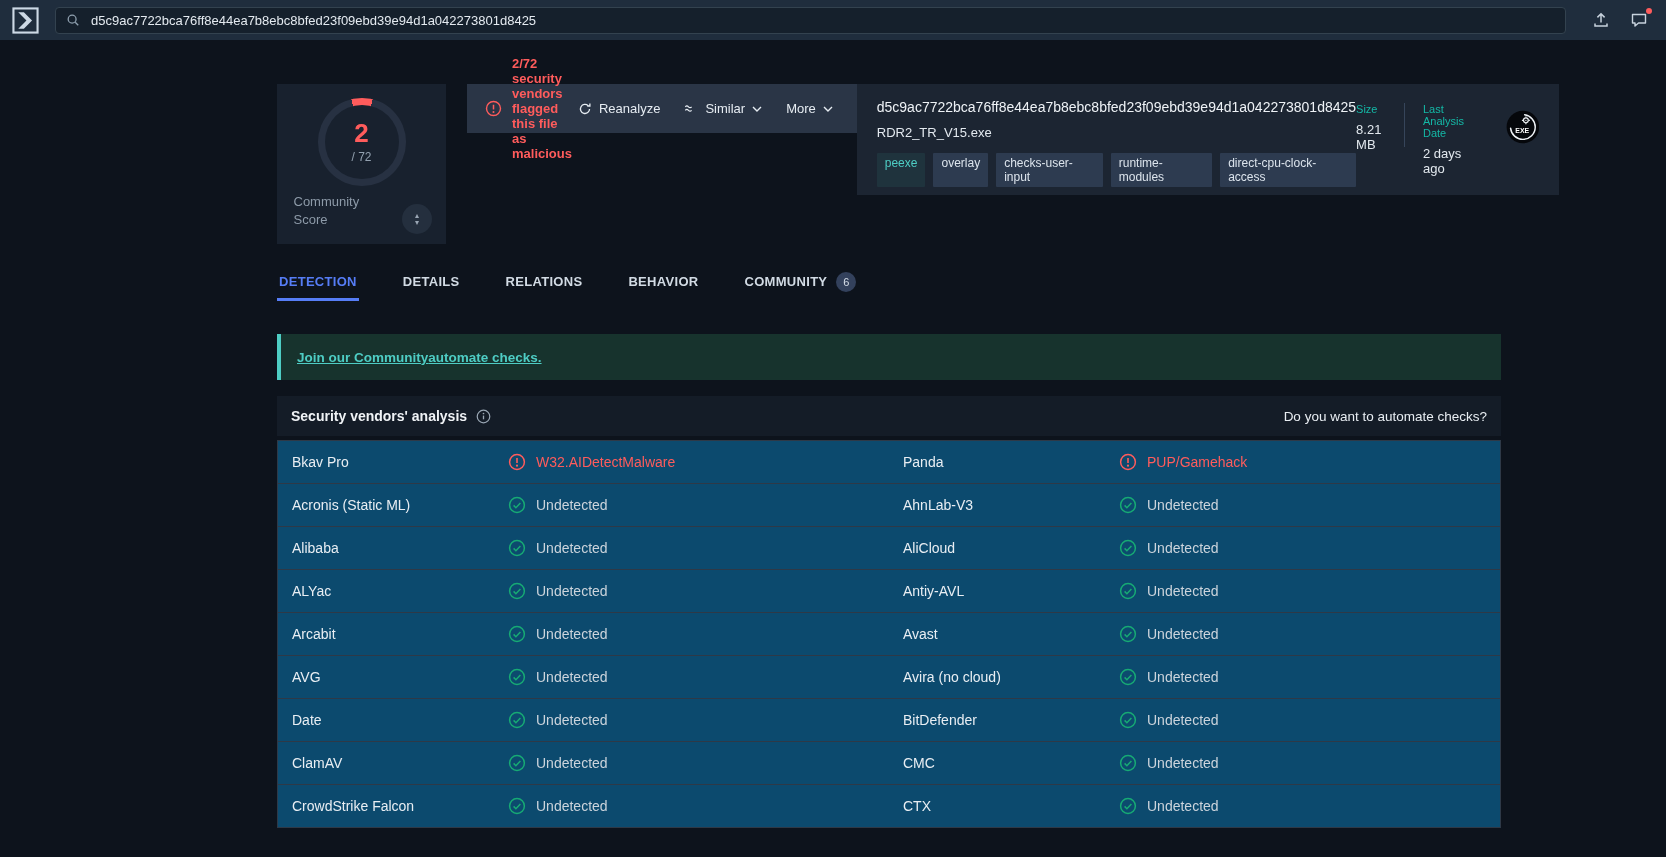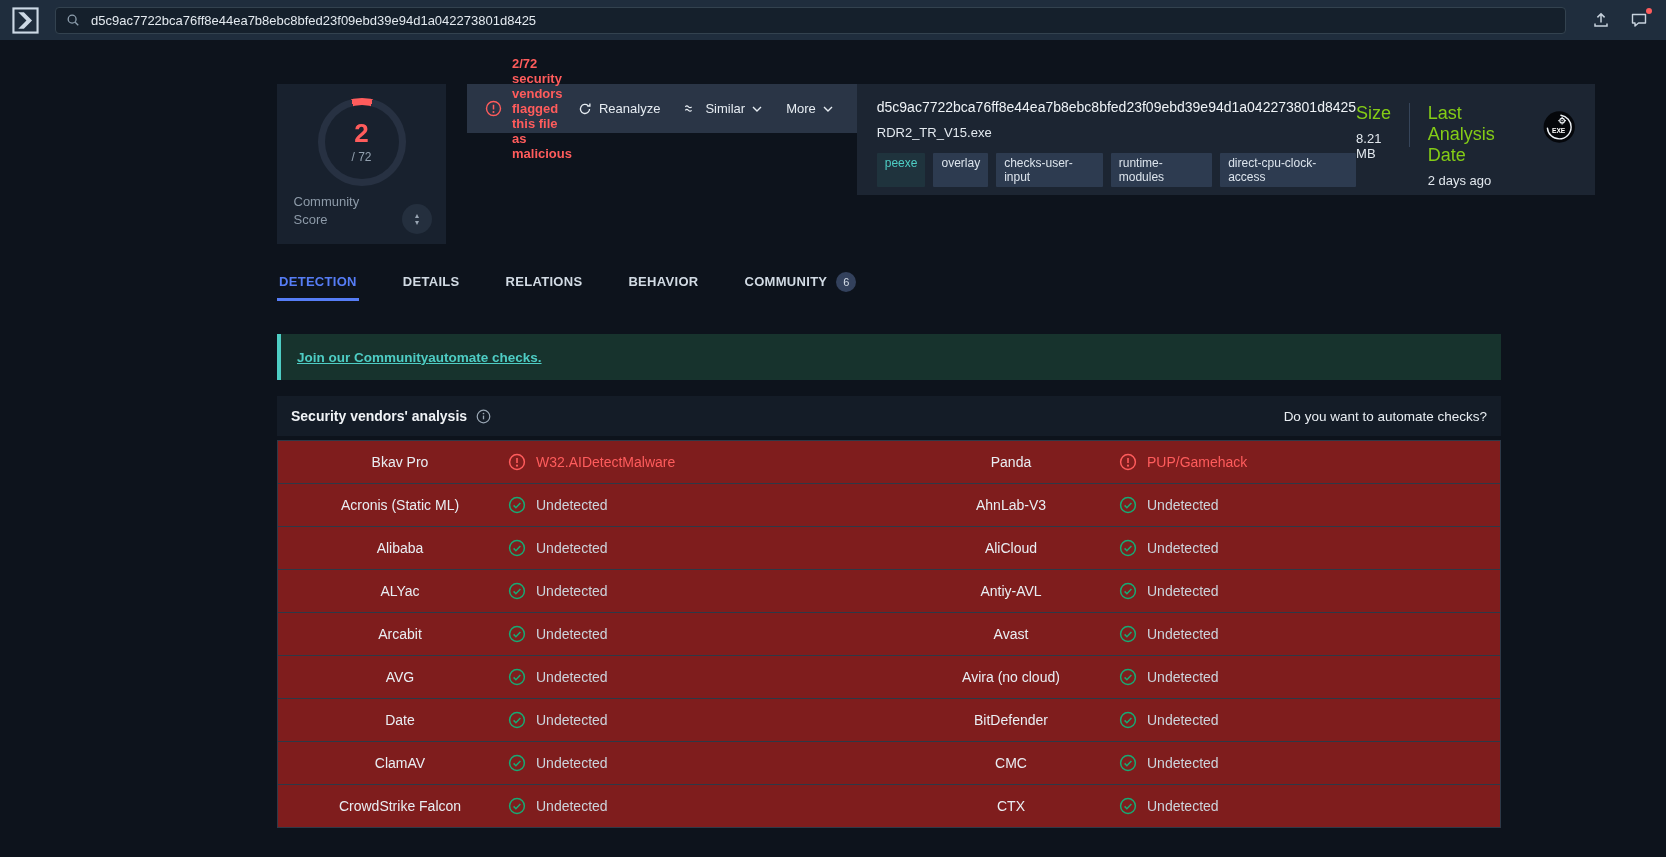--- a/index.html
+++ b/index.html
@@ -60,21 +60,21 @@
   .chev svg { width:10px; height:6px; display:block; }
 
   .file-panel { height:111px; background:#1c2532; display:flex; justify-content:space-between;
                 padding:15px 20px; }
   .file-hash { color:#eef2f6; font-size:14px; }
   .file-name { color:#e3e9ef; font-size:13px; margin-top:10px; }
   .tags { display:flex; gap:8px; margin-top:13px; }
   .tag { background:#2d3b50; color:#dce4ec; font-size:12px; padding:3px 8px; border-radius:1px; cursor:pointer; }
   .tag.accent { color:var(--accent-teal,#4ecdc4); background:#1f333d; }
   .file-meta { display:flex; align-items:flex-start; gap:18px; padding-top:4px; }
-  .meta-label { color:#84cc16; font-size:18px; }
+  .meta-label { color:#14b8a6; font-size:11px; }
   .meta-value { color:#e2e8ee; font-size:13px; margin-top:7px; }
   .meta-divider { width:1px; height:44px; background:#36455a; }
   .exe-badge { width:54px; height:54px; margin-left:8px; margin-top:-3px; }
   .exe-badge svg { width:100%; height:100%; display:block; }
 
   
   .tabs { display:flex; gap:42px; margin-top:30px; }
   .tab { background:none; border:none; color:#d2dbe4; font-size:13px; font-weight:bold;
          letter-spacing:0.3px; padding:0 2px 12px; cursor:pointer; position:relative;
          display:flex; gap:9px; align-items:center; font-family:inherit; }
@@ -94,21 +94,21 @@
   
   .analysis-head { margin-top:16px; background:#141c27; height:40px; display:flex; align-items:center;
                    justify-content:space-between; padding:0 14px; }
   .analysis-title { color:#f0f3f6; font-size:14px; font-weight:bold; display:flex; align-items:center; gap:9px; }
   .info-btn { background:none; border:none; padding:0; cursor:pointer; display:flex; }
   .info-btn svg { width:15px; height:15px; display:block; }
   .automate-prompt { color:#e8edf2; font-size:13.5px; cursor:pointer; }
 
   
   .vtable { margin-top:4px; border:1px solid #2e3947; border-bottom:none; }
-  .vrow { display:flex; height:43px; border-bottom:1px solid #2e3947; background:#7f1d1d;text-align:center; }
+  .vrow { display:flex; height:43px; border-bottom:1px solid #2e3947; background:#0c4a6e; }
   .vcell { width:50%; display:flex; align-items:center; padding-left:14px; }
   .vendor { width:216px; flex-shrink:0; color:#e9eef3; font-size:14px; }
   .result { display:flex; align-items:center; gap:10px; font-size:14px; }
   .r-icon { display:flex; }
   .r-icon svg { width:18px; height:18px; display:block; }
   .undetected .r-icon { color:var(--check-green,#14a878); }
   .undetected .r-text { color:#ccd4dc; }
   .malicious .r-icon { color:var(--malicious-red,#ff5a5a); }
   .malicious .r-text { color:var(--malicious-red,#ff5a5a); }
 </style>

